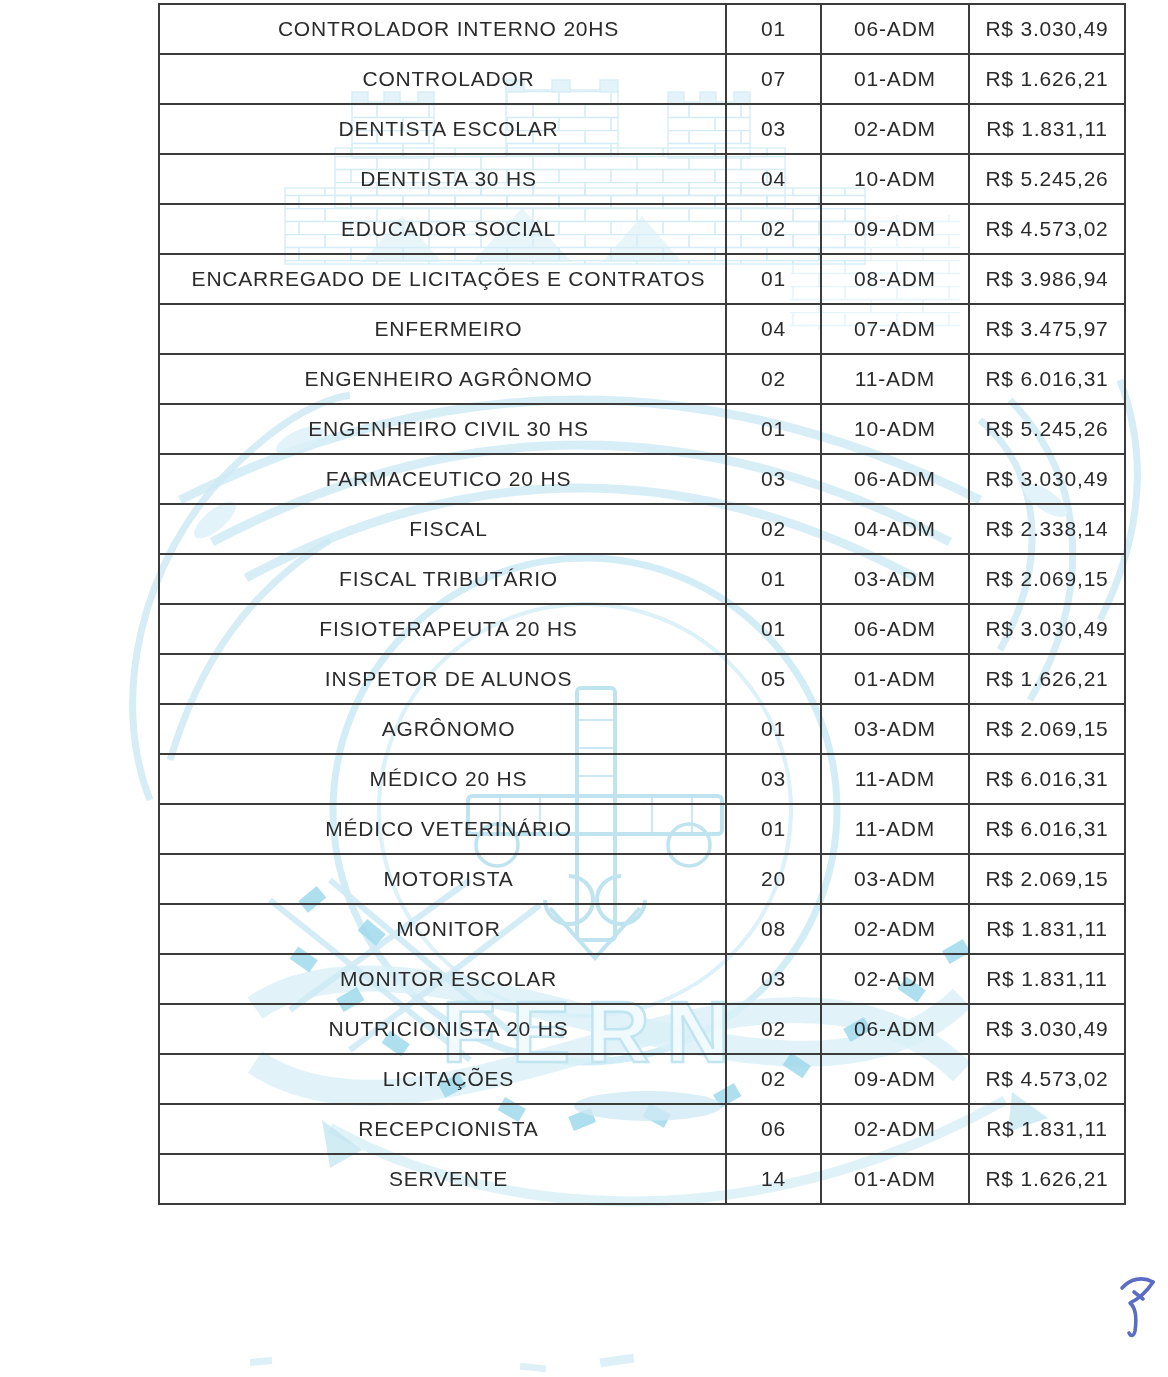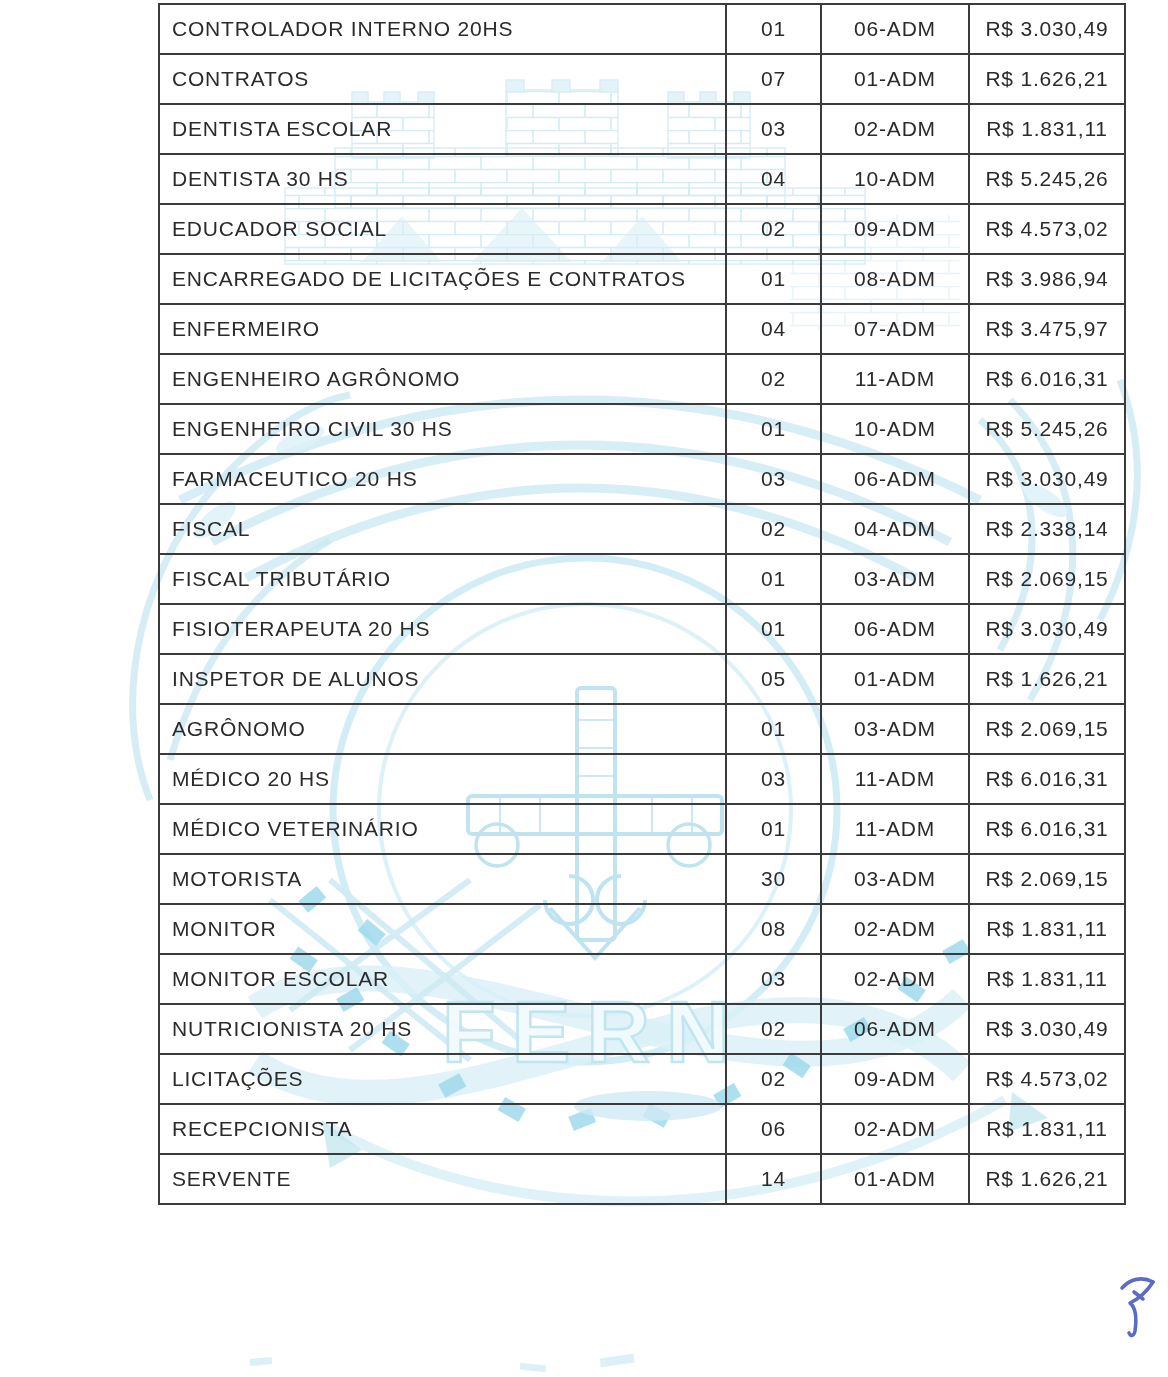--- a/index.html
+++ b/index.html
@@ -22,21 +22,21 @@
     font-size:21px; letter-spacing:0.8px; color:#2b2b2b;
   }
   .doc-table td {
     border:2px solid #3b3b3b;
     height:50px;
     vertical-align:middle;
     background:transparent;
     white-space:nowrap;
     overflow:hidden;
   }
-  td.c-cargo { padding-left:12px; text-align:left; }
+  td.c-cargo { padding-left:12px; text-align:center; }
   td.c-center { text-align:center; padding:0 2px; }
 
   .pen-mark { position:absolute; left:1116px; top:1272px; width:52px; height:72px; z-index:3; }
 </style>
 </head>
 <body>
 
 <div class="page">
 
   <svg class="watermark" viewBox="0 0 1168 1377" aria-hidden="true">
@@ -148,21 +148,21 @@
     <tbody>
 
         <tr>
           <td class="c-cargo">CONTROLADOR INTERNO 20HS</td>
           <td class="c-center">01</td>
           <td class="c-center">06-ADM</td>
           <td class="c-center">R$ 3.030,49</td>
         </tr>
 
         <tr>
-          <td class="c-cargo">CONTRATOS</td>
+          <td class="c-cargo">CONTROLADOR</td>
           <td class="c-center">07</td>
           <td class="c-center">01-ADM</td>
           <td class="c-center">R$ 1.626,21</td>
         </tr>
 
         <tr>
           <td class="c-cargo">DENTISTA ESCOLAR</td>
           <td class="c-center">03</td>
           <td class="c-center">02-ADM</td>
           <td class="c-center">R$ 1.831,11</td>
@@ -262,21 +262,21 @@
 
         <tr>
           <td class="c-cargo">MÉDICO VETERINÁRIO</td>
           <td class="c-center">01</td>
           <td class="c-center">11-ADM</td>
           <td class="c-center">R$ 6.016,31</td>
         </tr>
 
         <tr>
           <td class="c-cargo">MOTORISTA</td>
-          <td class="c-center">30</td>
+          <td class="c-center">20</td>
           <td class="c-center">03-ADM</td>
           <td class="c-center">R$ 2.069,15</td>
         </tr>
 
         <tr>
           <td class="c-cargo">MONITOR</td>
           <td class="c-center">08</td>
           <td class="c-center">02-ADM</td>
           <td class="c-center">R$ 1.831,11</td>
         </tr>

